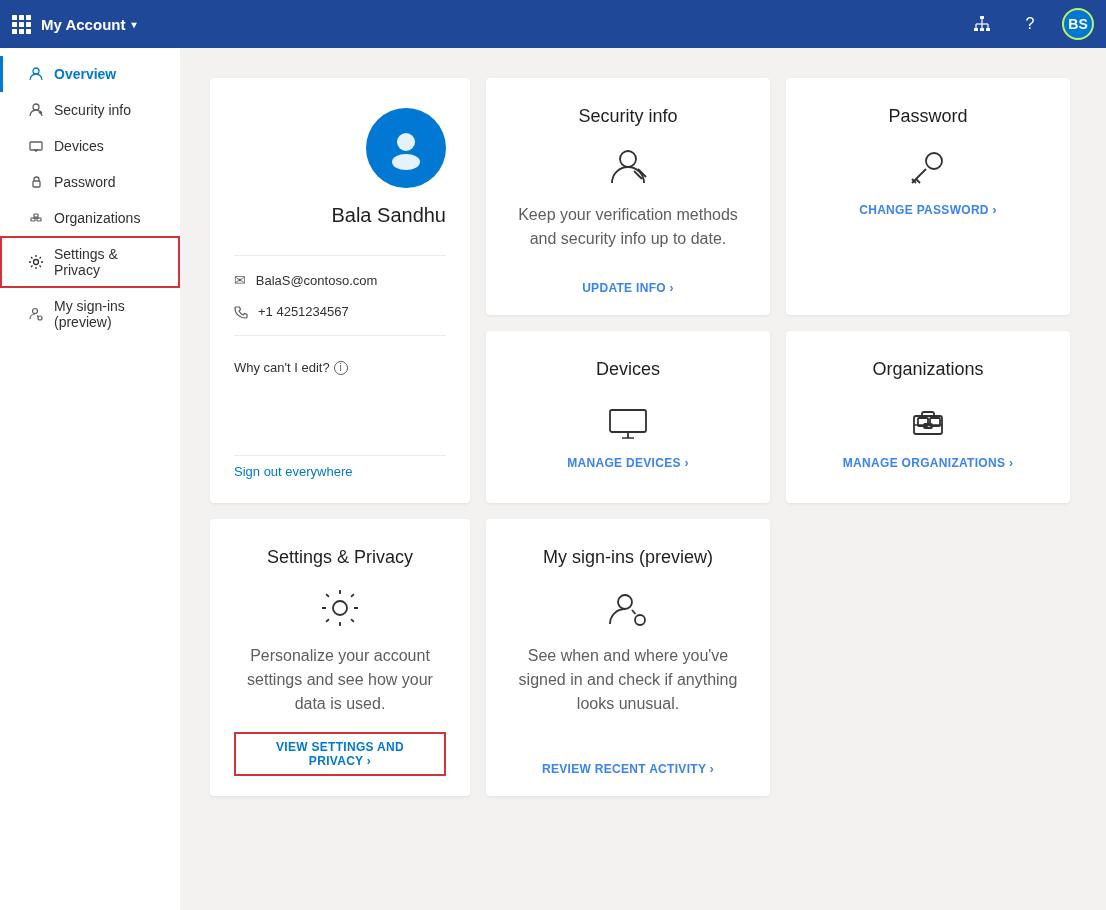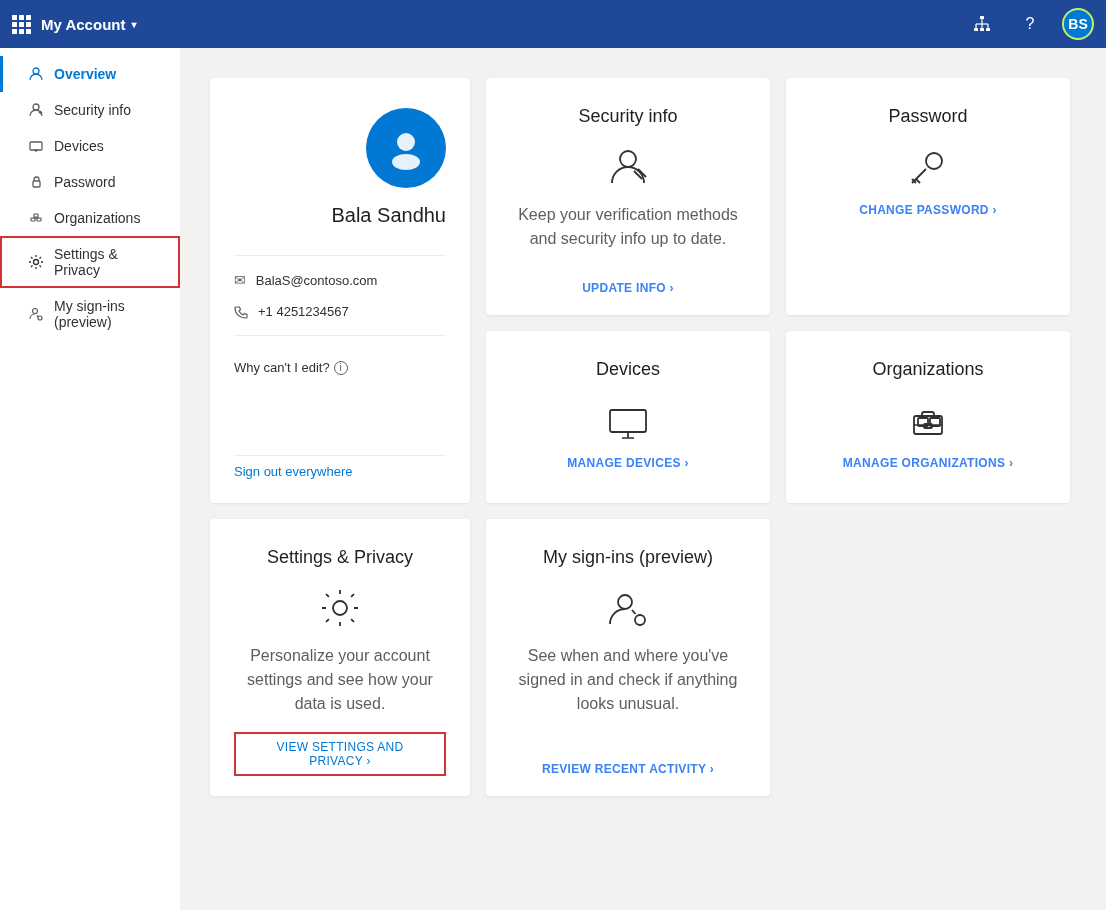--- a/index.html
+++ b/index.html
@@ -245,21 +245,21 @@
       letter-spacing: 0.3px;
       text-decoration: none;
     }
 
     
     .highlighted-link-btn {
       border: 2px solid #d13438;
       padding: 6px 12px;
       color: #0078d4;
       font-size: 12px;
-      font-weight: 400;
+      font-weight: 700;
       cursor: pointer;
       text-transform: uppercase;
       letter-spacing: 0.3px;
       display: inline-flex;
       align-items: center;
       gap: 4px;
     }
 
     
     svg { display: block; }

